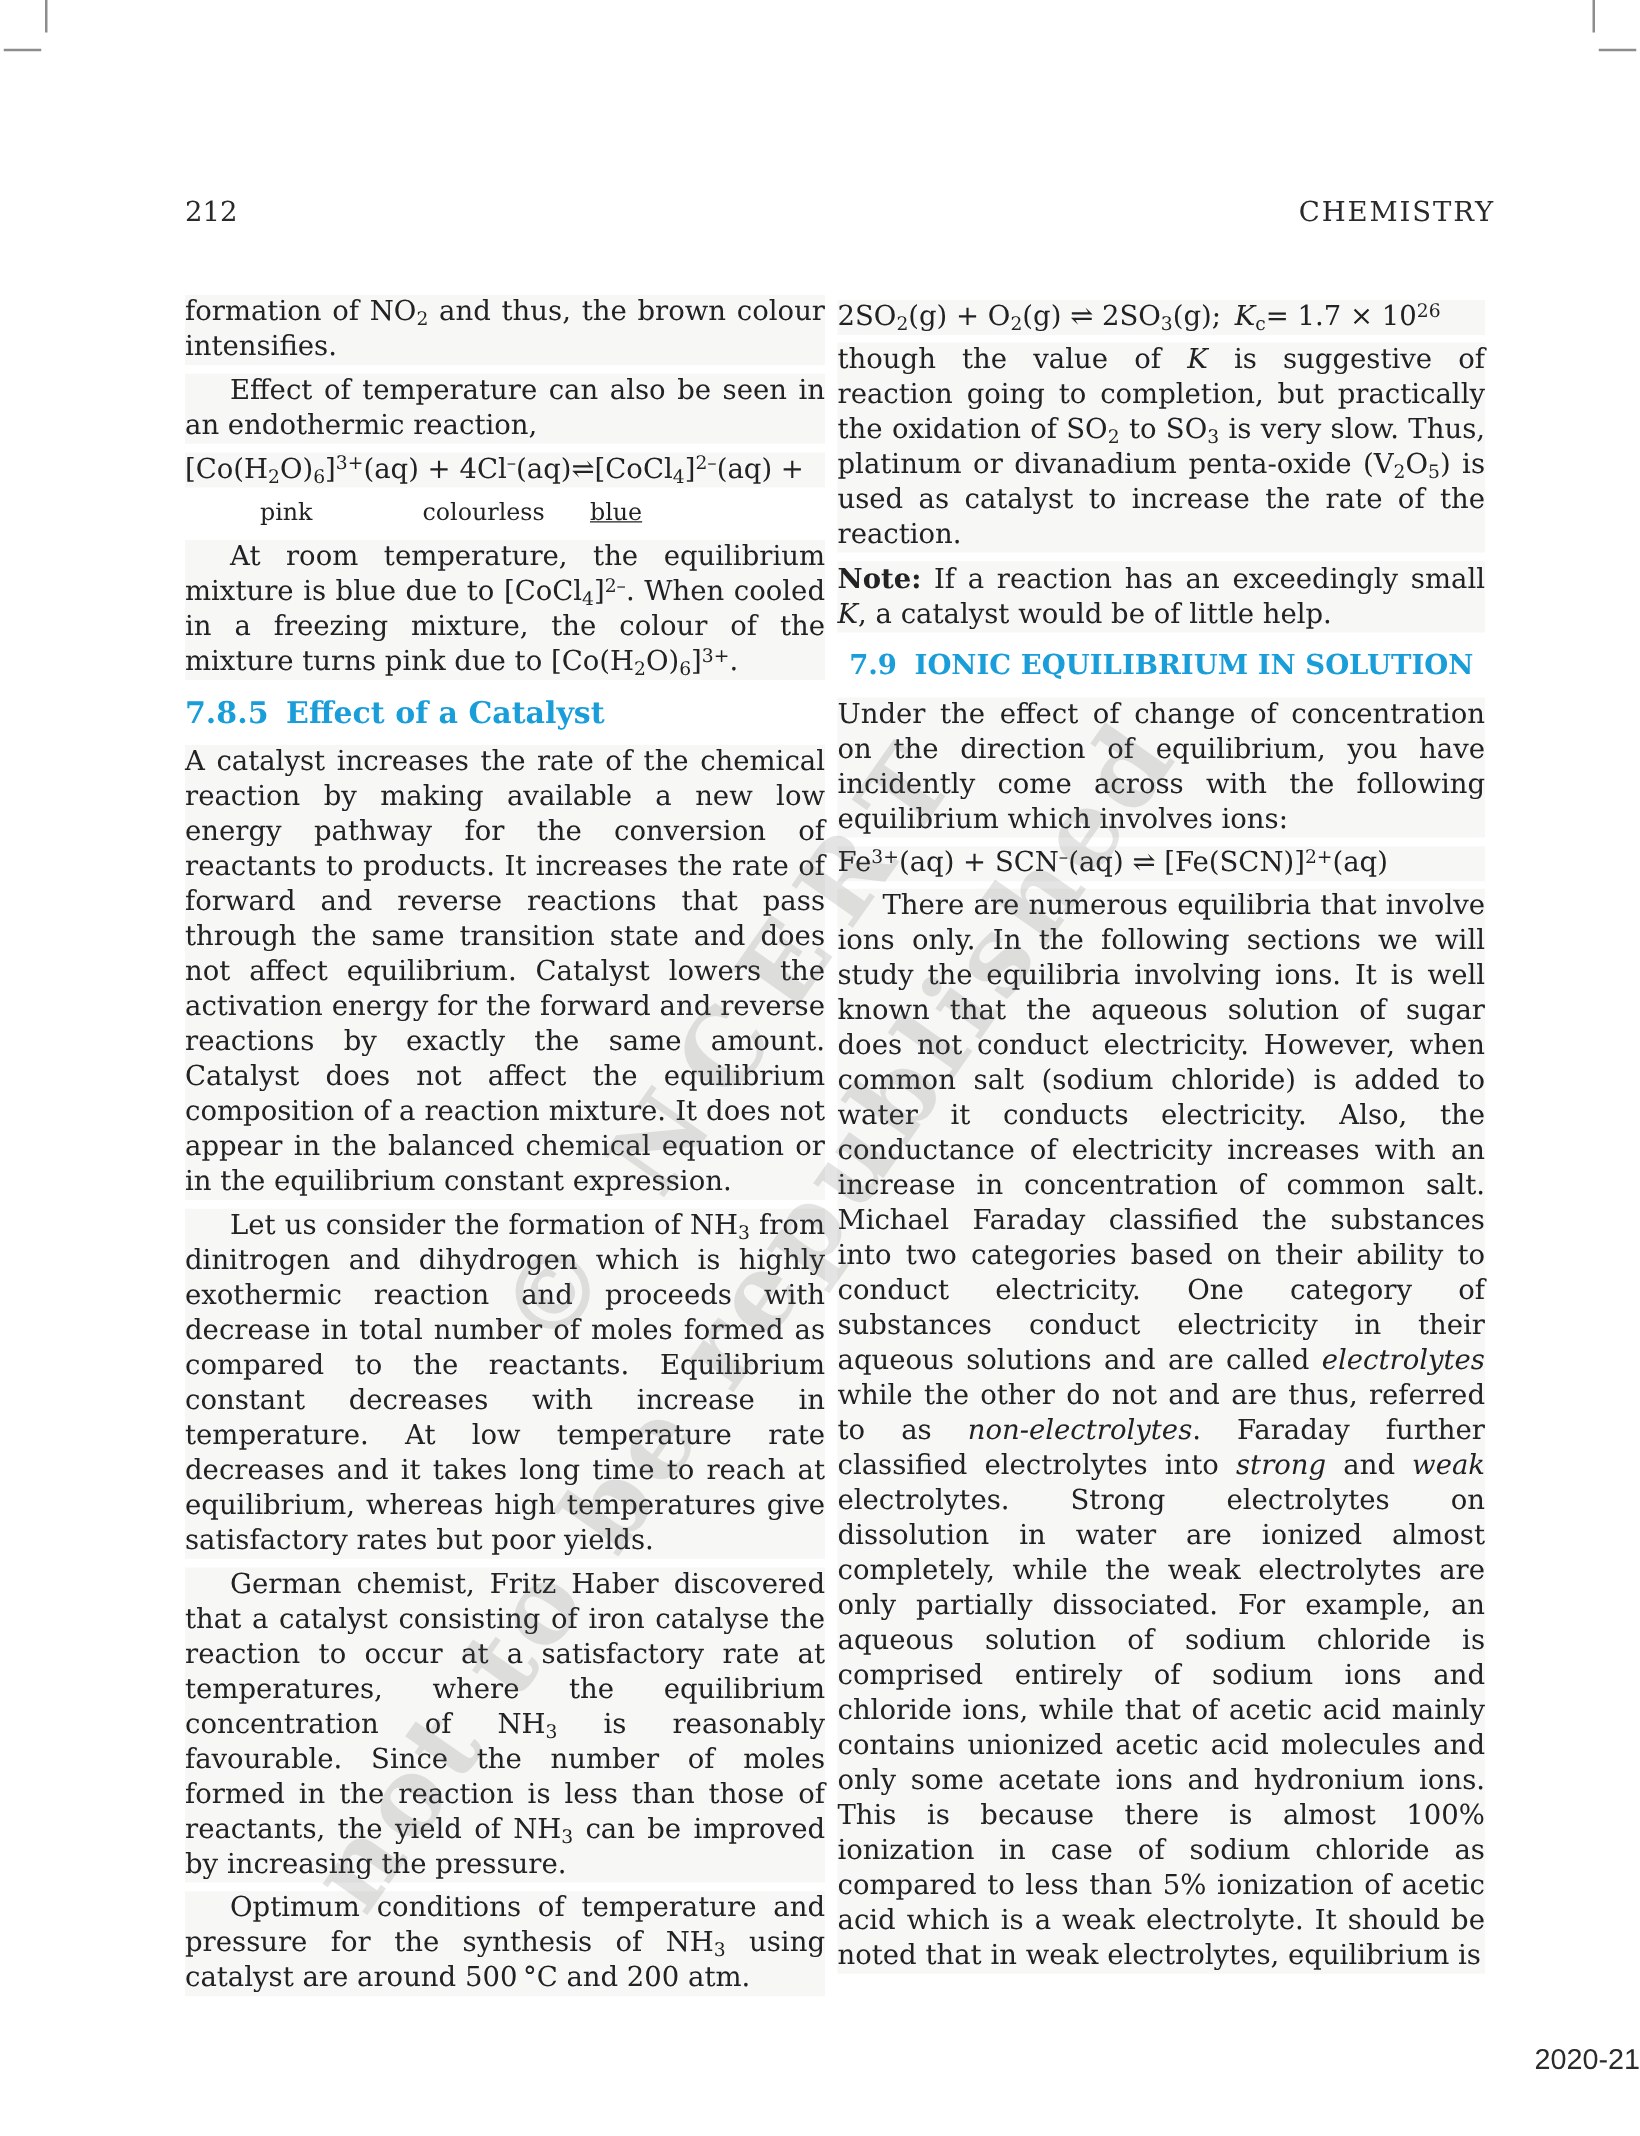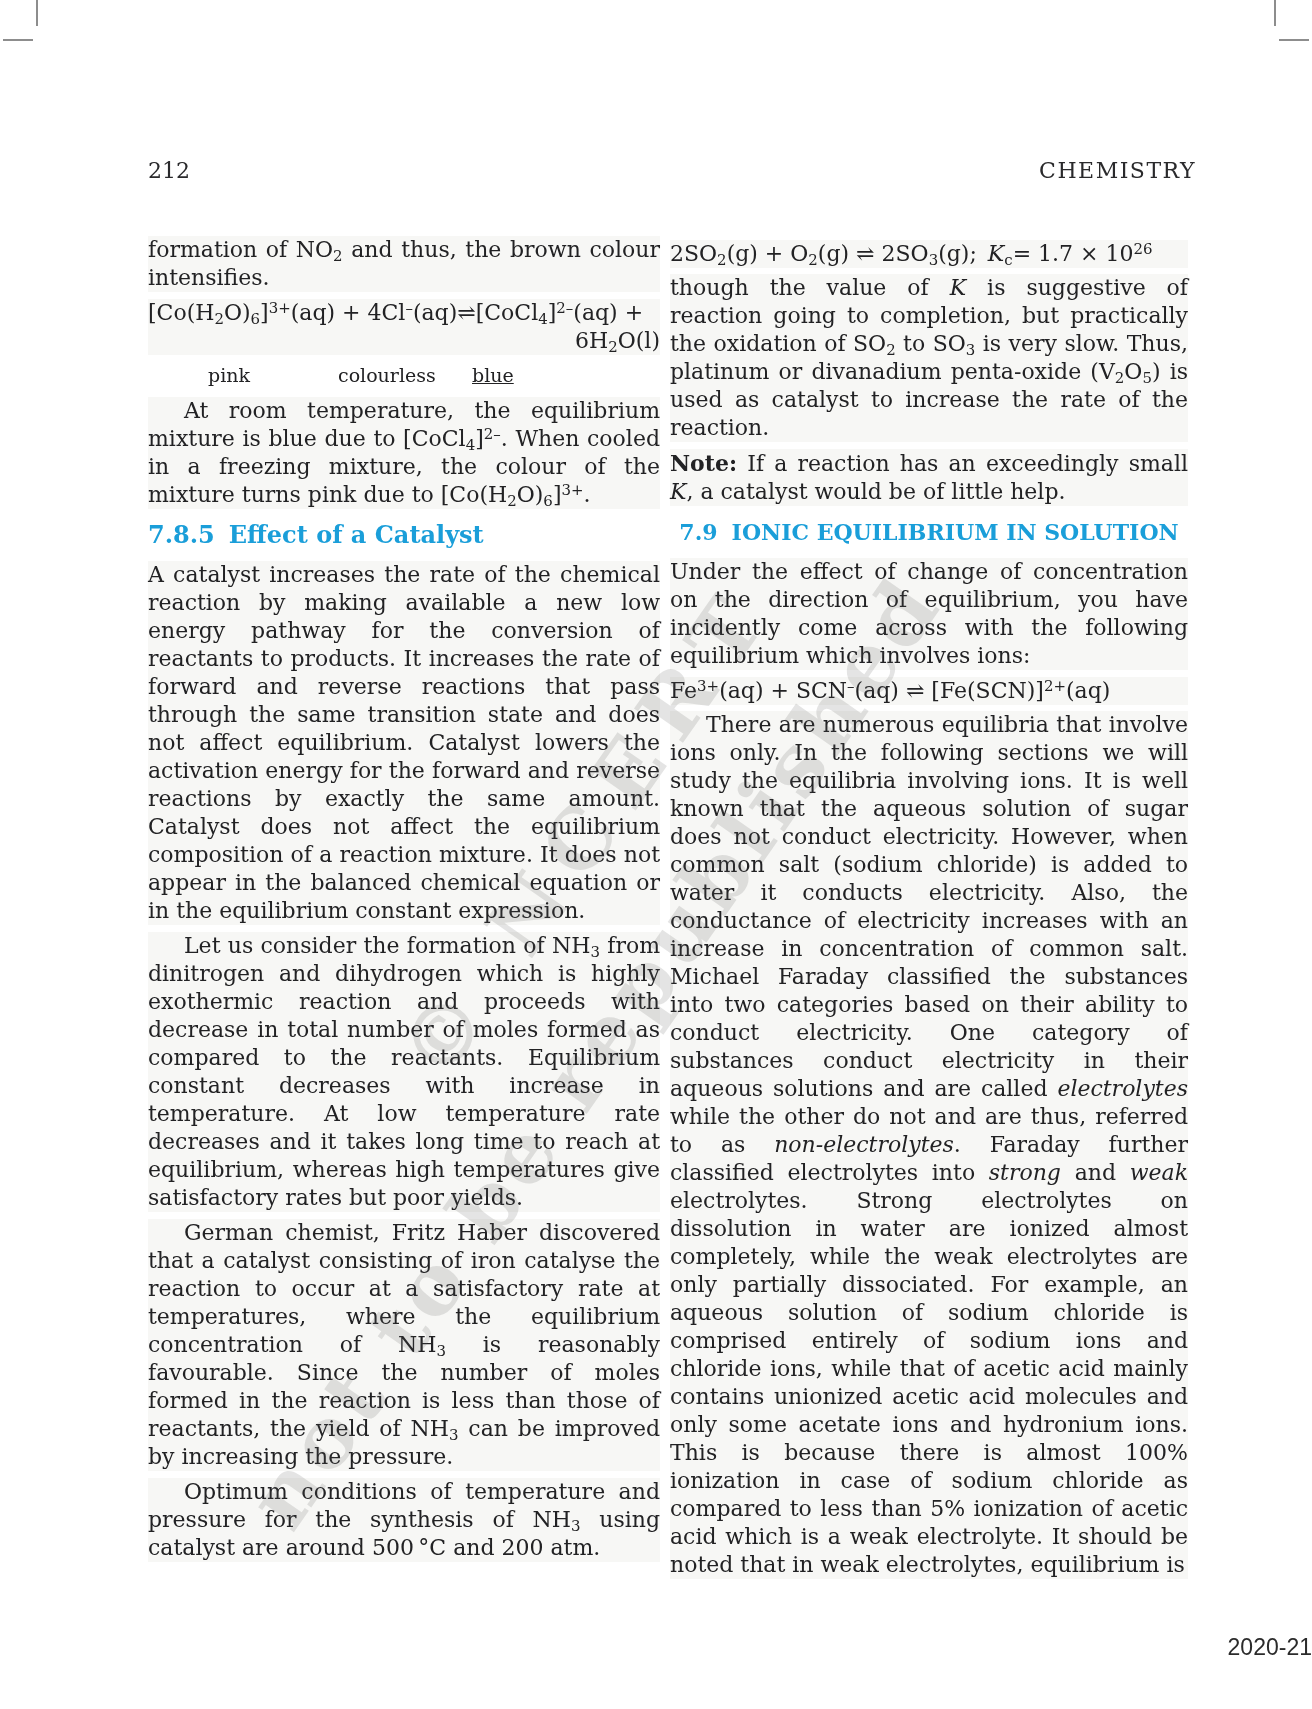--- a/index.html
+++ b/index.html
@@ -109,24 +109,24 @@
     <span class="book">CHEMISTRY</span>
   </div>
 
   <div class="wm wm1">© NCERT</div>
   <div class="wm wm2">not to be republished</div>
 
   <div class="columns">
 
     <section class="col col-left">
       <p class="flush">formation of NO<sub>2</sub> and thus, the brown colour intensifies.</p>
+      <p class="indent">Effect of temperature can also be seen in an endothermic reaction,</p>
 
       <div class="equation">
         <div class="eq-line1">[Co(H<sub>2</sub>O)<sub>6</sub>]<sup>3+</sup>(aq) + 4Cl<sup>–</sup>(aq)⇌[CoCl<sub>4</sub>]<sup>2–</sup>(aq) +</div>
-        <div class="eq-line2">6H<sub>2</sub>O(l)</div>
       </div>
       <div class="eq-labels">
         <span class="lbl-pink">pink</span>
         <span class="lbl-colourless">colourless</span>
         <span class="lbl-blue">blue</span>
       </div>
 
       <p class="indent">At room temperature, the equilibrium mixture is blue due to [CoCl<sub>4</sub>]<sup>2–</sup>. When cooled in a freezing mixture, the colour of the mixture turns pink due to [Co(H<sub>2</sub>O)<sub>6</sub>]<sup>3+</sup>.</p>
 
       <h3 class="section-heading">

